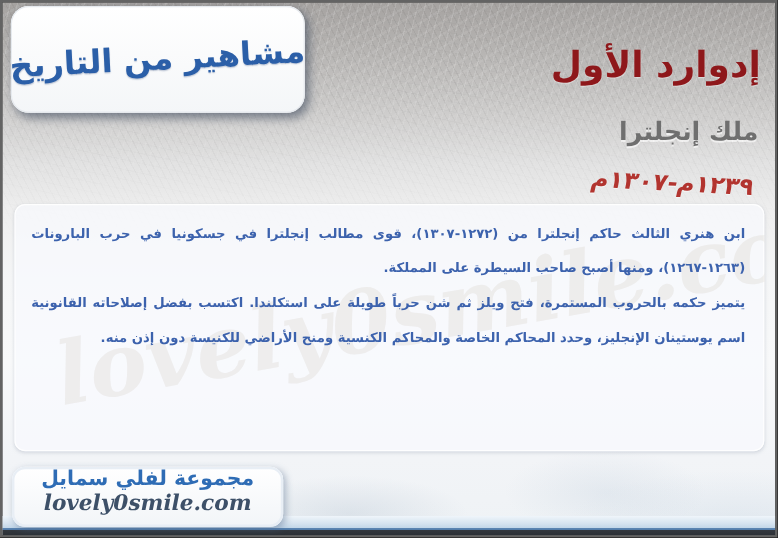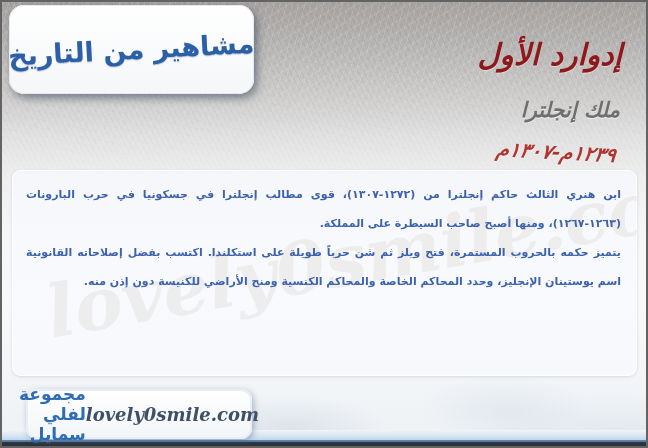--- a/index.html
+++ b/index.html
@@ -43,21 +43,21 @@
     box-shadow:3px 4px 8px rgba(45,58,80,.55), inset 0 0 0 1px #e6eaef;
     display:flex;align-items:center;justify-content:center;
   }
   .logo-text{
     color:#2b5fa8;font-weight:bold;font-size:27px;line-height:1;
     transform:rotate(-3deg);
     text-shadow:0 1px 1px rgba(30,60,110,.25);
     white-space:nowrap;
   }
   .header-block{
-    position:absolute;top:36px;right:24px;text-align:right;direction:rtl;font-style:italic;
+    position:absolute;top:36px;right:12px;text-align:right;direction:rtl;
   }
   .page-title{
     font-size:30px;font-weight:bold;color:#8e181b;margin:0;line-height:34px;
     text-shadow:0 1px 1px rgba(255,255,255,.45);
   }
   .page-subtitle{
     font-size:21px;font-weight:bold;color:#6f6f6f;margin:26px 2px 0 0;line-height:24px;
     text-shadow:0 1px 0 rgba(255,255,255,.6);
   }
   .page-dates{
@@ -83,25 +83,25 @@
   }
   .body-text{
     position:relative;
     direction:rtl;
     padding:10px 16px 0 14px;
     color:#3c62ad;font-weight:bold;font-size:11px;line-height:29px;
     text-align:justify;text-align-last:right;
   }
   .body-text p{margin:0;}
   .footer-badge{
-    position:absolute;left:24px;bottom:7px;width:226px;height:50px;
+    position:absolute;left:8px;bottom:7px;width:226px;height:50px;
     background:linear-gradient(180deg,#ffffff,#f2f5f8);
     border-radius:11px;
     box-shadow:2px 2px 6px rgba(70,95,130,.4), inset 0 0 0 2px #e8eef5;
-    display:flex;flex-direction:row;align-items:center;justify-content:center;
+    display:flex;flex-direction:column;align-items:center;justify-content:flex-start;
     z-index:5;
   }
   .footer-group{
     direction:rtl;color:#2e6cb5;font-weight:bold;font-size:17px;line-height:20px;
   }
   .footer-site{
     font-family:"DejaVu Serif","Liberation Serif",serif;
     font-style:italic;font-weight:bold;color:#3d5068;font-size:18px;line-height:21px;
   }
   .bottom-strip{

